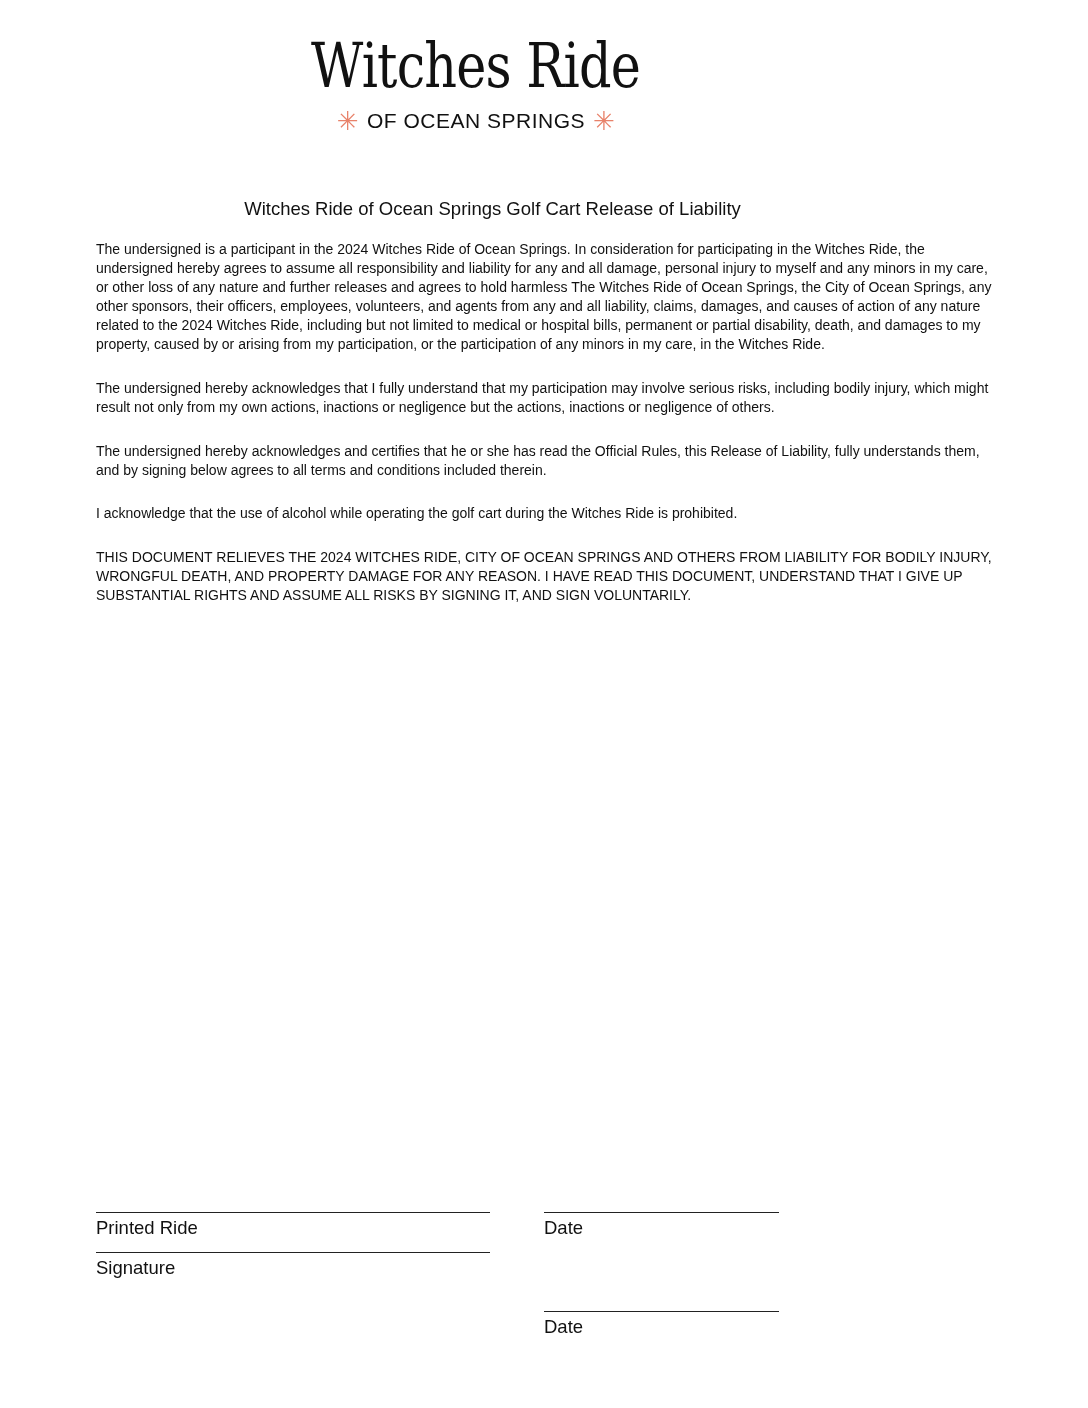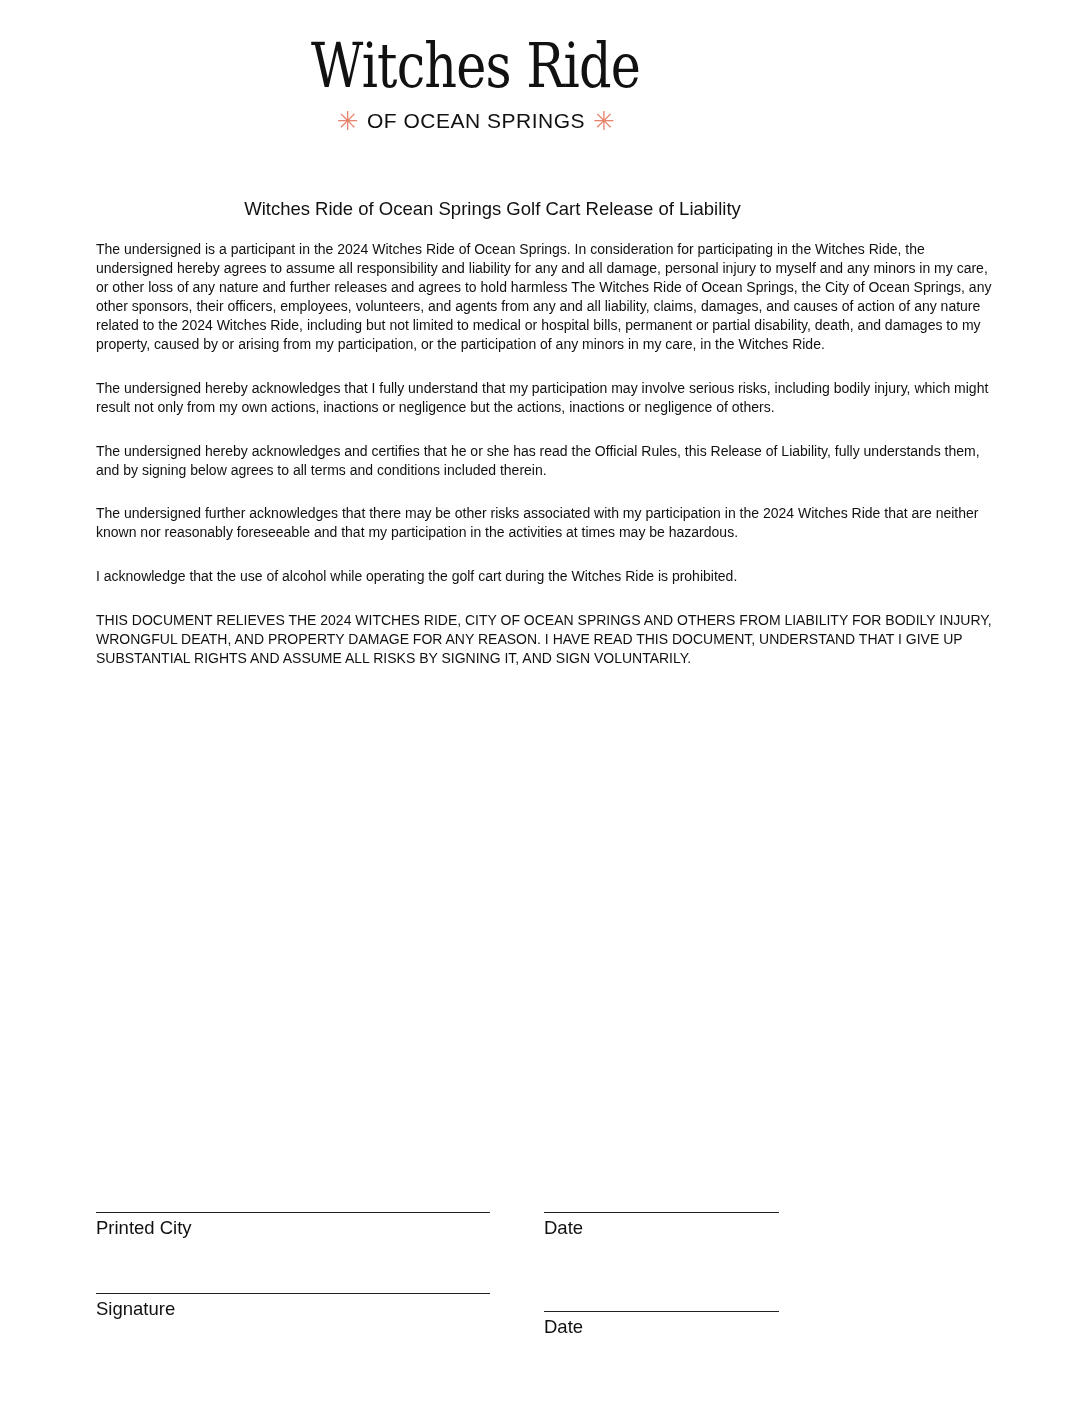--- a/index.html
+++ b/index.html
@@ -41,33 +41,32 @@
     <span class="star">✳</span>
   </div>
 </div>
 
 <div class="title">Witches Ride of Ocean Springs Golf Cart Release of Liability</div>
 
 <div class="body-text">
   <p>The undersigned is a participant in the 2024 Witches Ride of Ocean Springs. In consideration for participating in the Witches Ride, the undersigned hereby agrees to assume all responsibility and liability for any and all damage, personal injury to myself and any minors in my care, or other loss of any nature and further releases and agrees to hold harmless The Witches Ride of Ocean Springs, the City of Ocean Springs, any other sponsors, their officers, employees, volunteers, and agents from any and all liability, claims, damages, and causes of action of any nature related to the 2024 Witches Ride, including but not limited to medical or hospital bills, permanent or partial disability, death, and damages to my property, caused by or arising from my participation, or the participation of any minors in my care, in the Witches Ride.</p>
   <p>The undersigned hereby acknowledges that I fully understand that my participation may involve serious risks, including bodily injury, which might result not only from my own actions, inactions or negligence but the actions, inactions or negligence of others.</p>
   <p>The undersigned hereby acknowledges and certifies that he or she has read the Official Rules, this Release of Liability, fully understands them, and by signing below agrees to all terms and conditions included therein.</p>
-  <p>The undersigned further acknowledges that there may be other risks associated with my participation in the 2024 Witches Ride that are neither known nor reasonably foreseeable and that my participation in the activities at times may be hazardous.</p>
   <p>I acknowledge that the use of alcohol while operating the golf cart during the Witches Ride is prohibited.</p>
   <p>THIS DOCUMENT RELIEVES THE 2024 WITCHES RIDE, CITY OF OCEAN SPRINGS AND OTHERS FROM LIABILITY FOR BODILY INJURY, WRONGFUL DEATH, AND PROPERTY DAMAGE FOR ANY REASON. I HAVE READ THIS DOCUMENT, UNDERSTAND THAT I GIVE UP SUBSTANTIAL RIGHTS AND ASSUME ALL RISKS BY SIGNING IT, AND SIGN VOLUNTARILY.</p>
 </div>
 
 <div class="sig-block" style="top:1190px; width:394px;">
   <div class="sig-line" style="margin-top:22px;"></div>
-  <div class="sig-label">Printed City</div>
+  <div class="sig-label">Printed Ride</div>
 </div>
 <div class="sig-block" style="left:544px; top:1190px; width:235px;">
   <div class="sig-line" style="margin-top:22px;"></div>
   <div class="sig-label">Date</div>
 </div>
-<div class="sig-block" style="top:1271px; width:394px;">
+<div class="sig-block" style="top:1230px; width:394px;">
   <div class="sig-line" style="margin-top:22px;"></div>
   <div class="sig-label">Signature</div>
 </div>
 <div class="sig-block" style="left:544px; top:1289px; width:235px;">
   <div class="sig-line" style="margin-top:22px;"></div>
   <div class="sig-label">Date</div>
 </div>
 
 </body></html>

